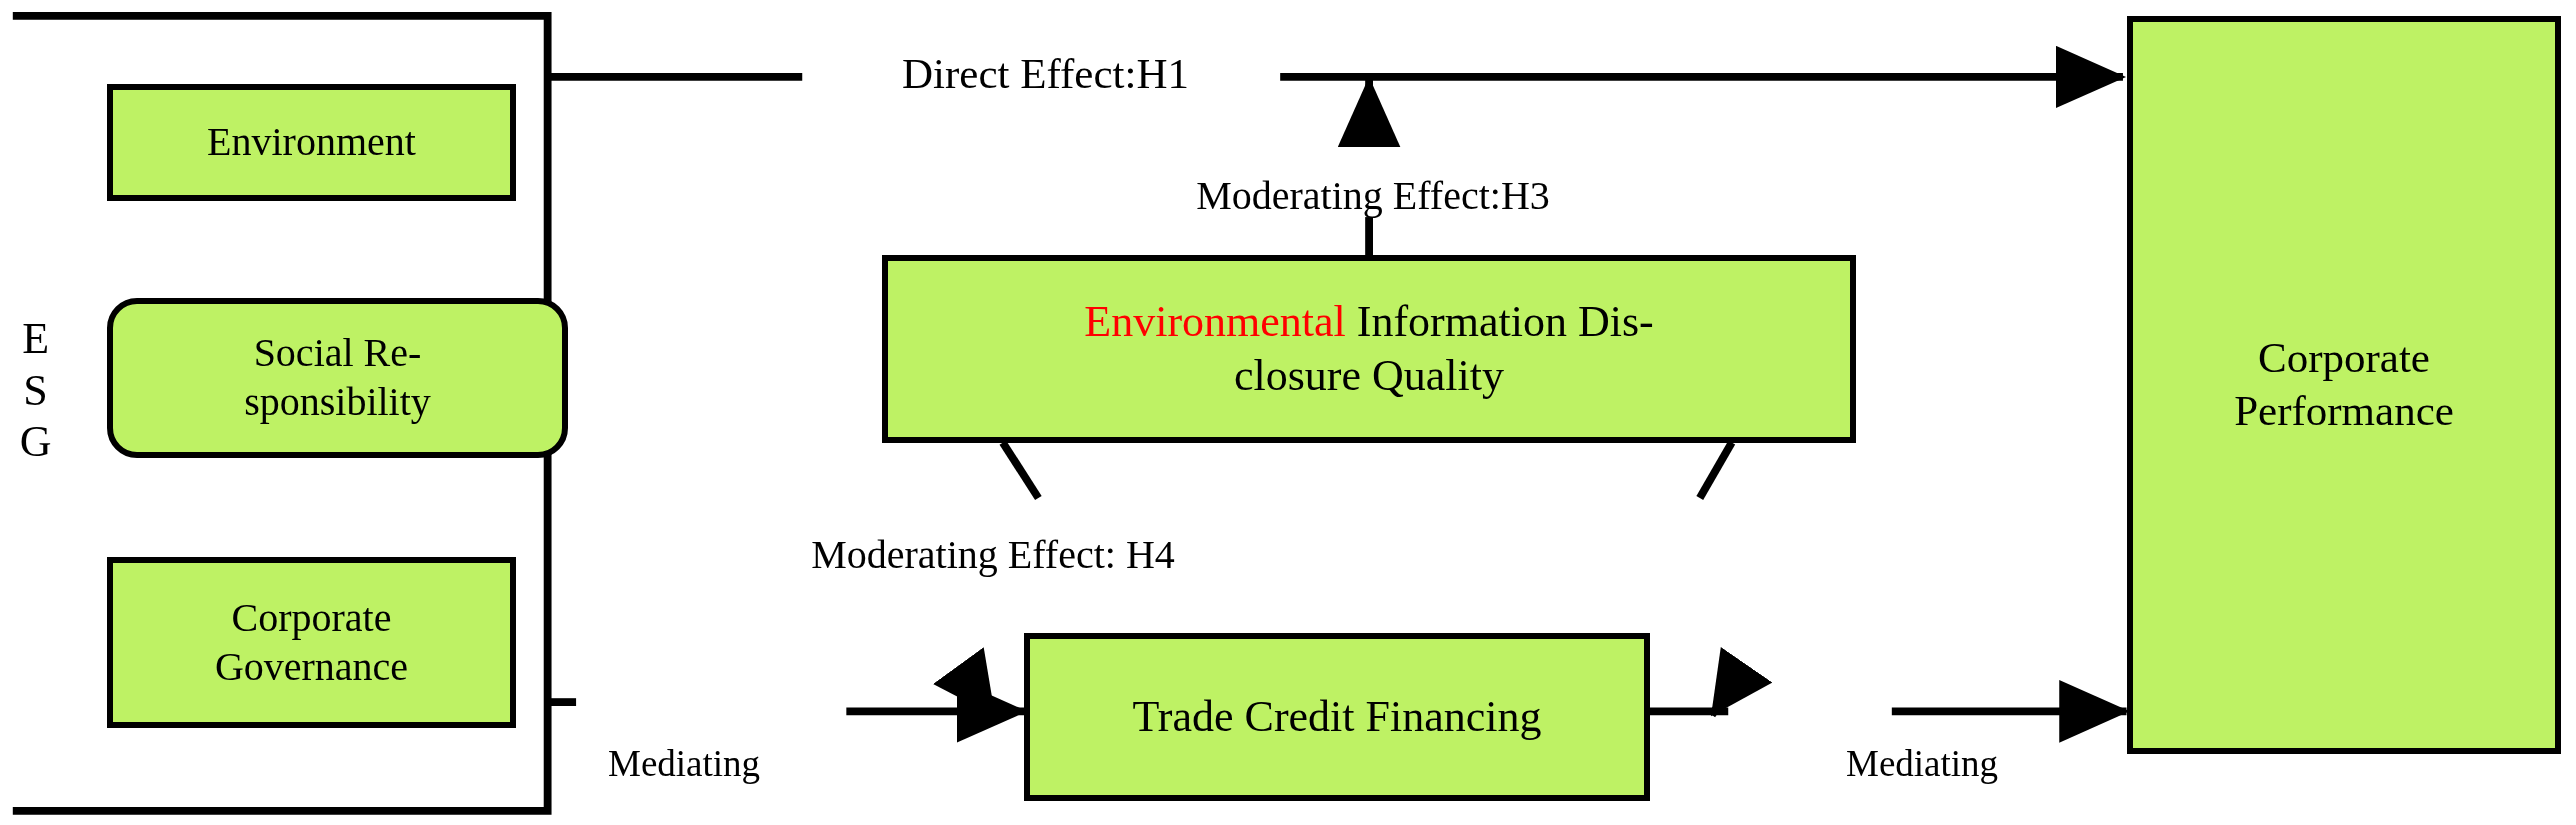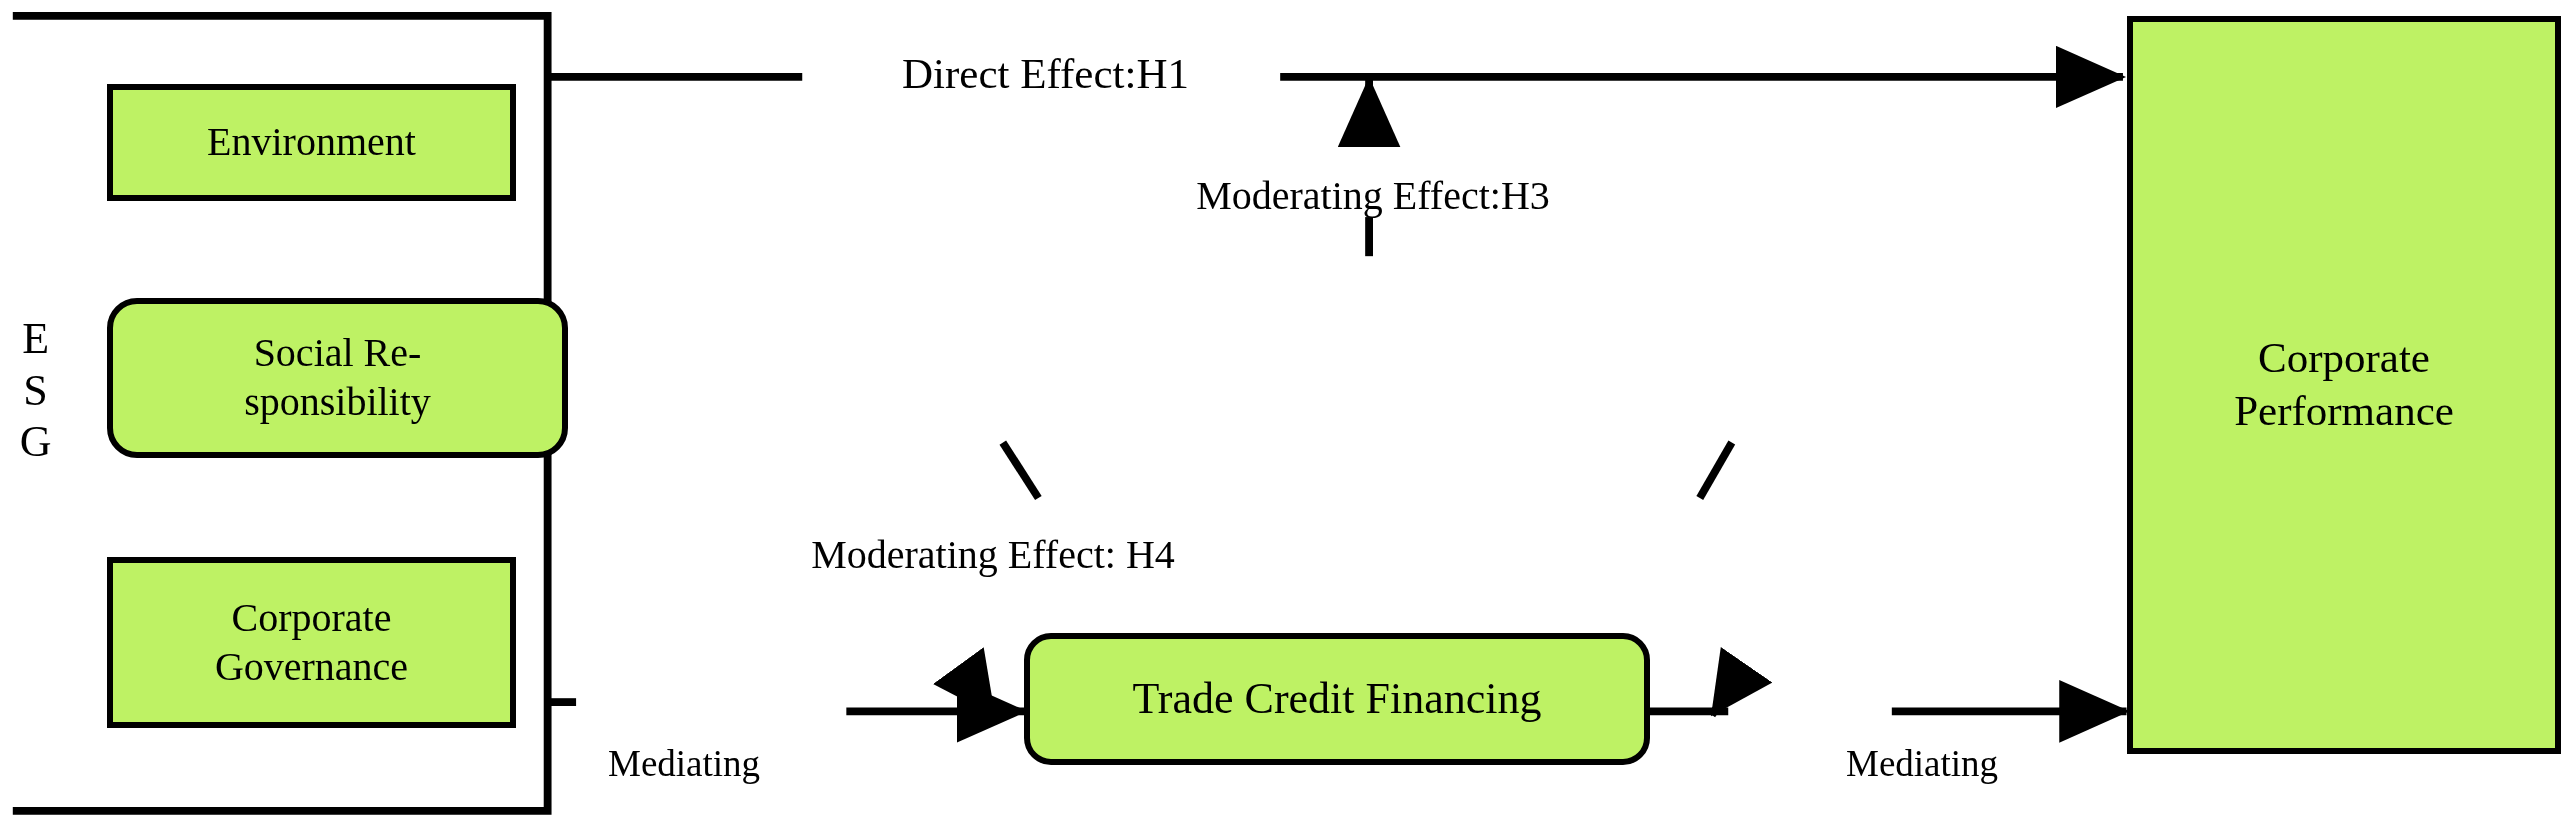--- a/index.html
+++ b/index.html
@@ -127,22 +127,26 @@
   <div class="node t56" style="left:107px; top:298px; width:461px; height:160px; white-space:pre-line;border-radius:30px;">
     <span>Social Re-
 sponsibility</span>
   </div>
 
   <div class="node t56" style="left:107px; top:557px; width:409px; height:171px; white-space:pre-line;">
     <span>Corporate
 Governance</span>
   </div>
 
+  <div class="node t62" style="left:882px; top:255px; width:974px; height:188px; padding:0 28.4px; white-space:pre-line;">
+    <span><span class="red">Environmental</span><span> Information Dis-
+closure Quality</span></span>
+  </div>
 
-  <div class="node t62" style="left:1024px; top:633px; width:626px; height:132px;border-radius:27px;">
+  <div class="node t62" style="left:1024px; top:633px; width:626px; height:168px;">
     <span>Trade Credit Financing</span>
   </div>
 
   <div class="node t60" style="left:2127px; top:15.6px; width:434px; height:738px; white-space:pre-line;">
     <span>Corporate
 Performance</span>
   </div>
 
   <div class="label t60" style="left:811px; top:41px; width:469px;">Direct Effect:H1</div>
 

